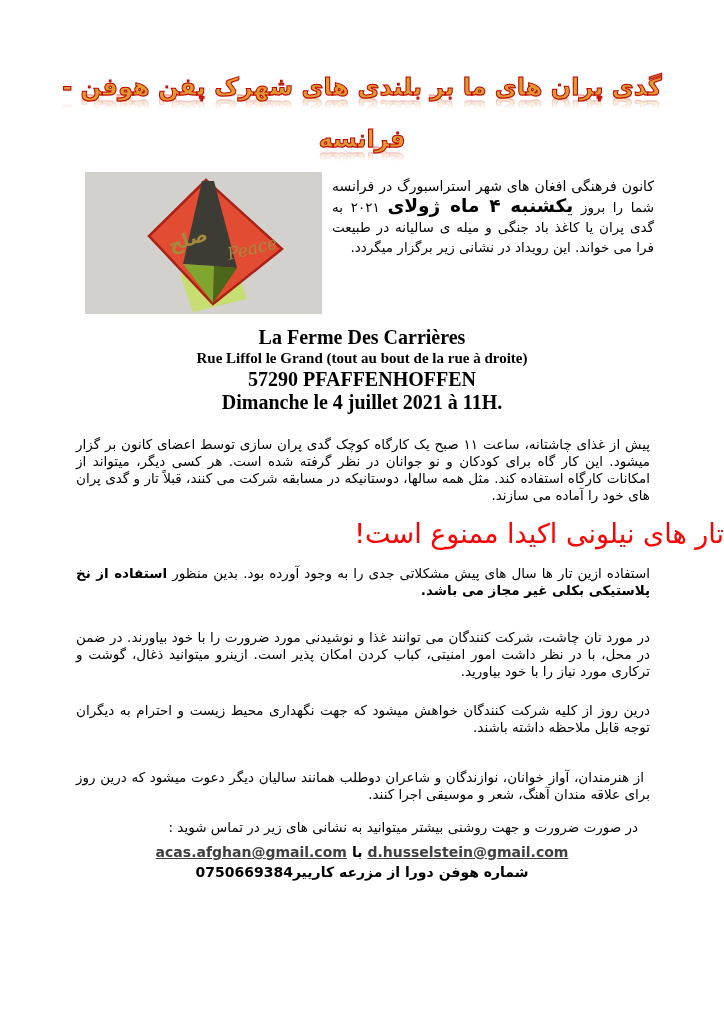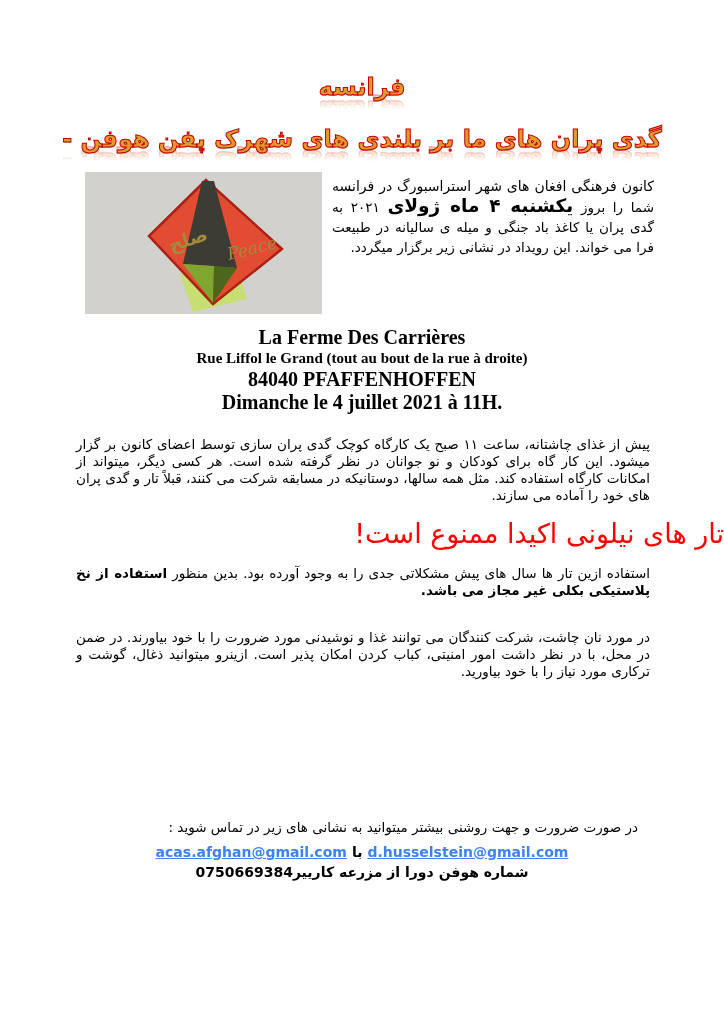--- a/index.html
+++ b/index.html
@@ -71,36 +71,36 @@
 
   .contact-intro {
     position:absolute; top:818px; left:72px; right:86px;
     direction:rtl; text-align:right;
     font-size:13.5px; line-height:18px;
   }
   .emails {
     position:absolute; top:843px; left:0; right:0;
     text-align:center; font-size:14px; font-weight:bold; line-height:18px;
   }
-  .emails a { color:#3b82f6; text-decoration:underline; }
+  .emails a { color:#404040; text-decoration:underline; }
   .emails .sep { color:#000; margin:0 5px; }
   .phone {
     position:absolute; top:863px; left:0; right:0;
     direction:rtl; text-align:center;
     font-size:14px; font-weight:bold; line-height:19px;
   }
 </style>
 </head>
 <body>
 
 <div class="page">
 
   <header class="title">
+    <div class="wa-line">گدی پران های ما بر بلندی های شهرک پفن هوفن -</div>
     <div class="wa-line">فرانسه</div>
-    <div class="wa-line">گدی پران های ما بر بلندی های شهرک پفن هوفن -</div>
   </header>
 
   <figure class="photo" style="margin:0">
     <svg viewBox="0 0 237 142" xmlns="http://www.w3.org/2000/svg">
       <rect x="0" y="0" width="237" height="142" fill="#D3D1CE"></rect>
       <polygon points="95,102 152,96 162,127 108,140" fill="#C7DE72"></polygon>
       <polygon points="121,8 64,64 128,132 197,77" opacity="0.95" stroke-width="2.5" stroke="#A7190E" fill="#E2452A"></polygon>
       <polygon points="117,9 129,9 152,96 98,92" fill="#3C3C34"></polygon>
       <polygon points="98,92 129,94 128,131" fill="#7FA62F"></polygon>
       <polygon points="129,94 152,96 128,131" fill="#4A671C"></polygon>
@@ -109,35 +109,37 @@
     </svg>
   </figure>
 
   <section class="intro">
     <span class="lead">کانون فرهنگی افغان های شهر استراسبورگ در فرانسه</span><span> شما را بروز </span><span class="date-big">یکشنبه ۴ ماه ژولای</span><span> ۲۰۲۱ به گدی پران یا کاغذ باد جنگی و میله ی سالیانه در طبیعت فرا می خواند. این رویداد در نشانی زیر برگزار میگردد.</span>
   </section>
 
   <section class="address">
     <div class="addr-lg">La Ferme Des Carrières</div>
     <div class="addr-sm">Rue Liffol le Grand (tout au bout de la rue à droite)</div>
-    <div class="addr-lg">84040 PFAFFENHOFFEN</div>
+    <div class="addr-lg">57290 PFAFFENHOFFEN</div>
     <div class="addr-lg">Dimanche le 4 juillet 2021 à 11H.</div>
   </section>
 
   <p class="para p1">پیش از غذای چاشتانه، ساعت ۱۱ صبح یک کارگاه کوچک گدی پران سازی توسط اعضای کانون بر گزار میشود. این کار گاه برای کودکان و نو جوانان در نظر گرفته شده است. هر کسی دیگر، میتواند از امکانات کارگاه استفاده کند. مثل همه سالها، دوستانیکه در مسابقه شرکت می کنند، قبلاً تار و گدی پران های خود را آماده می سازند.</p>
 
   <h2 class="warning-heading" style="margin:0;font-weight:normal">تار های نیلونی اکیدا ممنوع است!</h2>
 
   <p class="para p3">در مورد نان چاشت، شرکت کنندگان می توانند غذا و نوشیدنی مورد ضرورت را با خود بیاورند. در ضمن در محل، با در نظر داشت امور امنیتی، کباب کردن امکان پذیر است. ازینرو میتوانید ذغال، گوشت و ترکاری مورد نیاز را با خود بیاورید.</p>
 
   <p class="para p2"><span>استفاده ازین تار ها سال های پیش مشکلاتی جدی را به وجود آورده بود. بدین منظور </span><span class="b">استفاده از نخ پلاستیکی بکلی غیر مجاز می باشد.</span></p>
 
   <div class="para p4">
+    <p>درین روز از کلیه شرکت کنندگان خواهش میشود که جهت نگهداری محیط زیست و احترام به دیگران توجه قابل ملاحظه داشته باشند.</p>
   </div>
 
+  <p class="para p5">از هنرمندان، آواز خوانان، نوازندگان و شاعران دوطلب همانند سالیان دیگر دعوت میشود که درین روز برای علاقه مندان آهنگ، شعر و موسیقی اجرا کنند.</p>
 
   <p class="contact-intro" style="margin:0">در صورت ضرورت و جهت روشنی بیشتر میتوانید به نشانی های زیر در تماس شوید :</p>
 
   <div class="emails" dir="ltr">
     <a href="#">acas.afghan@gmail.com</a><span class="sep">با</span><a href="#">d.husselstein@gmail.com</a>
   </div>
 
   <div class="phone">
     <span>شماره هوفن دورا از مزرعه کارییر</span><span>0750669384</span>
   </div>

